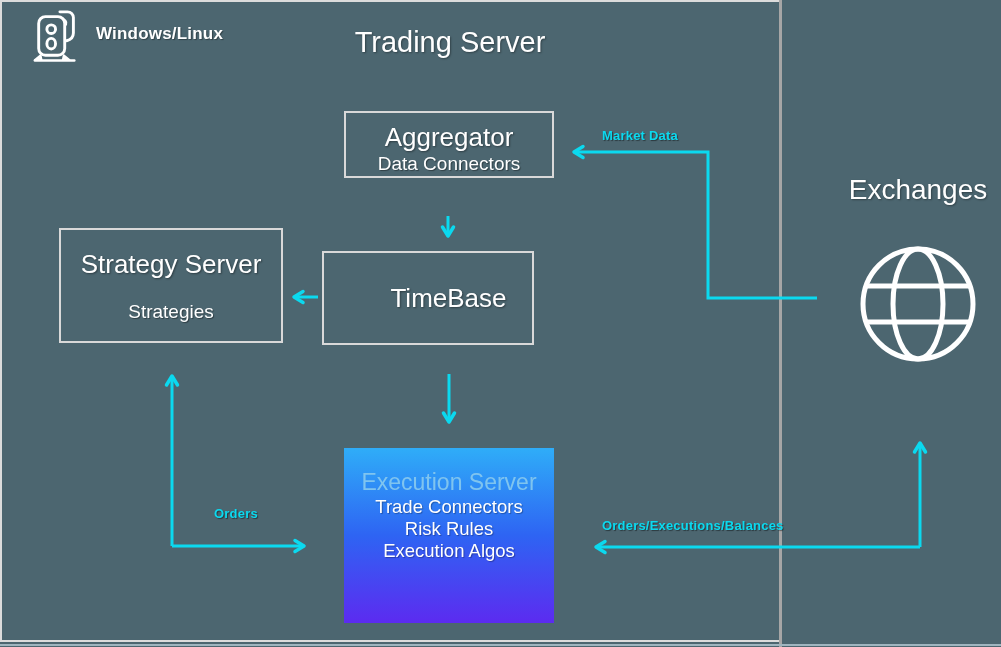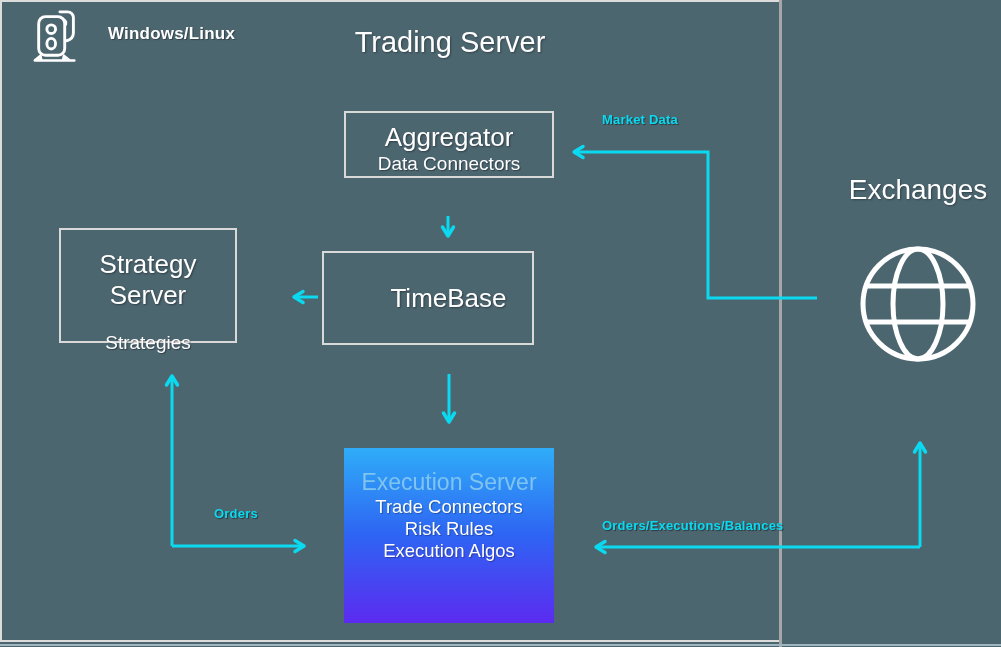--- a/index.html
+++ b/index.html
@@ -11,21 +11,21 @@
   }
   .trading-region{
     position:absolute;left:0;top:0;width:778px;height:638px;
     border-left:2px solid var(--frame_border);
     border-top:2px solid var(--frame_border);
     border-bottom:2px solid var(--frame_border);
   }
   .divider{position:absolute;left:779px;top:0;width:3px;height:647px;background:var(--divider_gray);}
   .bottom-edge{position:absolute;left:0;top:644px;width:1001px;height:2px;background:var(--bottom_edge);}
 
-  .platform{position:absolute;left:30px;top:6px;display:flex;align-items:center;gap:24px;}
+  .platform{position:absolute;left:30px;top:6px;display:flex;align-items:center;gap:12px;}
   .os-icon{width:54px;height:56px;}
   .platform-label{color:#fff;font-size:17px;font-weight:600;letter-spacing:.2px;text-shadow:1px 1px 1px rgba(0,0,0,.35);}
 
   .page-title{
     position:absolute;left:250px;top:18px;width:400px;text-align:center;
     color:#fff;font-size:29px;font-weight:500;text-shadow:1px 1px 2px rgba(0,0,0,.35);margin-top:8px;
   }
 
   .node{
     position:absolute;border:2px solid var(--box_border);color:#fff;text-align:center;
@@ -33,41 +33,41 @@
   }
   .node-title{font-size:26px;font-weight:500;text-shadow:1px 1px 2px rgba(0,0,0,.4);}
   .node-sub{font-size:19px;font-weight:500;text-shadow:1px 1px 1px rgba(0,0,0,.4);}
 
   .aggregator{left:344px;top:111px;width:210px;height:67px;}
   .aggregator .node-title{margin-top:9px;}
   .aggregator .node-sub{}
 
   .timebase{left:322px;top:251px;width:212px;height:94px;display:flex;align-items:center;justify-content:center;padding-left:41px;}
 
-  .strategy{left:59px;top:228px;width:178px;height:115px;}
+  .strategy{left:59px;top:228px;width:224px;height:115px;}
   .strategy .node-title{margin-top:19px;}
   .strategy .node-sub{margin-top:21px;}
 
   .exec{
     left:344px;top:448px;width:210px;height:175px;border:none;
     background:linear-gradient(180deg,var(--exec_gradient_top) 0%,var(--exec_gradient_mid) 50%,var(--exec_gradient_bottom) 100%);
   }
   .exec-title{font-size:23px;font-weight:500;color:var(--exec_title);margin-top:21px;}
   .exec-item{font-size:18.5px;font-weight:400;margin-top:0;text-shadow:1px 1px 1px rgba(0,0,0,.3);}
 
   .exchanges-title{
     position:absolute;left:830px;top:174px;width:176px;text-align:center;
     color:#fff;font-size:28px;font-weight:500;text-shadow:1px 1px 2px rgba(0,0,0,.35);
   }
 
   .flow-label{
     position:absolute;color:var(--accent_cyan);font-size:13px;font-weight:bold;
     letter-spacing:.2px;text-shadow:1px 1px 1px rgba(0,0,0,.45);white-space:nowrap;
   }
-  .market-data-label{left:602px;top:112px;}
+  .market-data-label{left:602px;top:128px;}
   .orders-label{left:214px;top:506px;}
   .oeb-label{left:602px;top:518px;}
 
   .overlay{position:absolute;left:0;top:0;width:1001px;height:647px;pointer-events:none;}
   .overlay .flow{stroke:var(--accent_cyan);stroke-width:3;fill:none;}
   .overlay .arrowhead{stroke:var(--accent_cyan);}
   .overlay .globe{stroke:#fff;stroke-width:5;fill:none;}
 </style>
 </head>
 <body>

